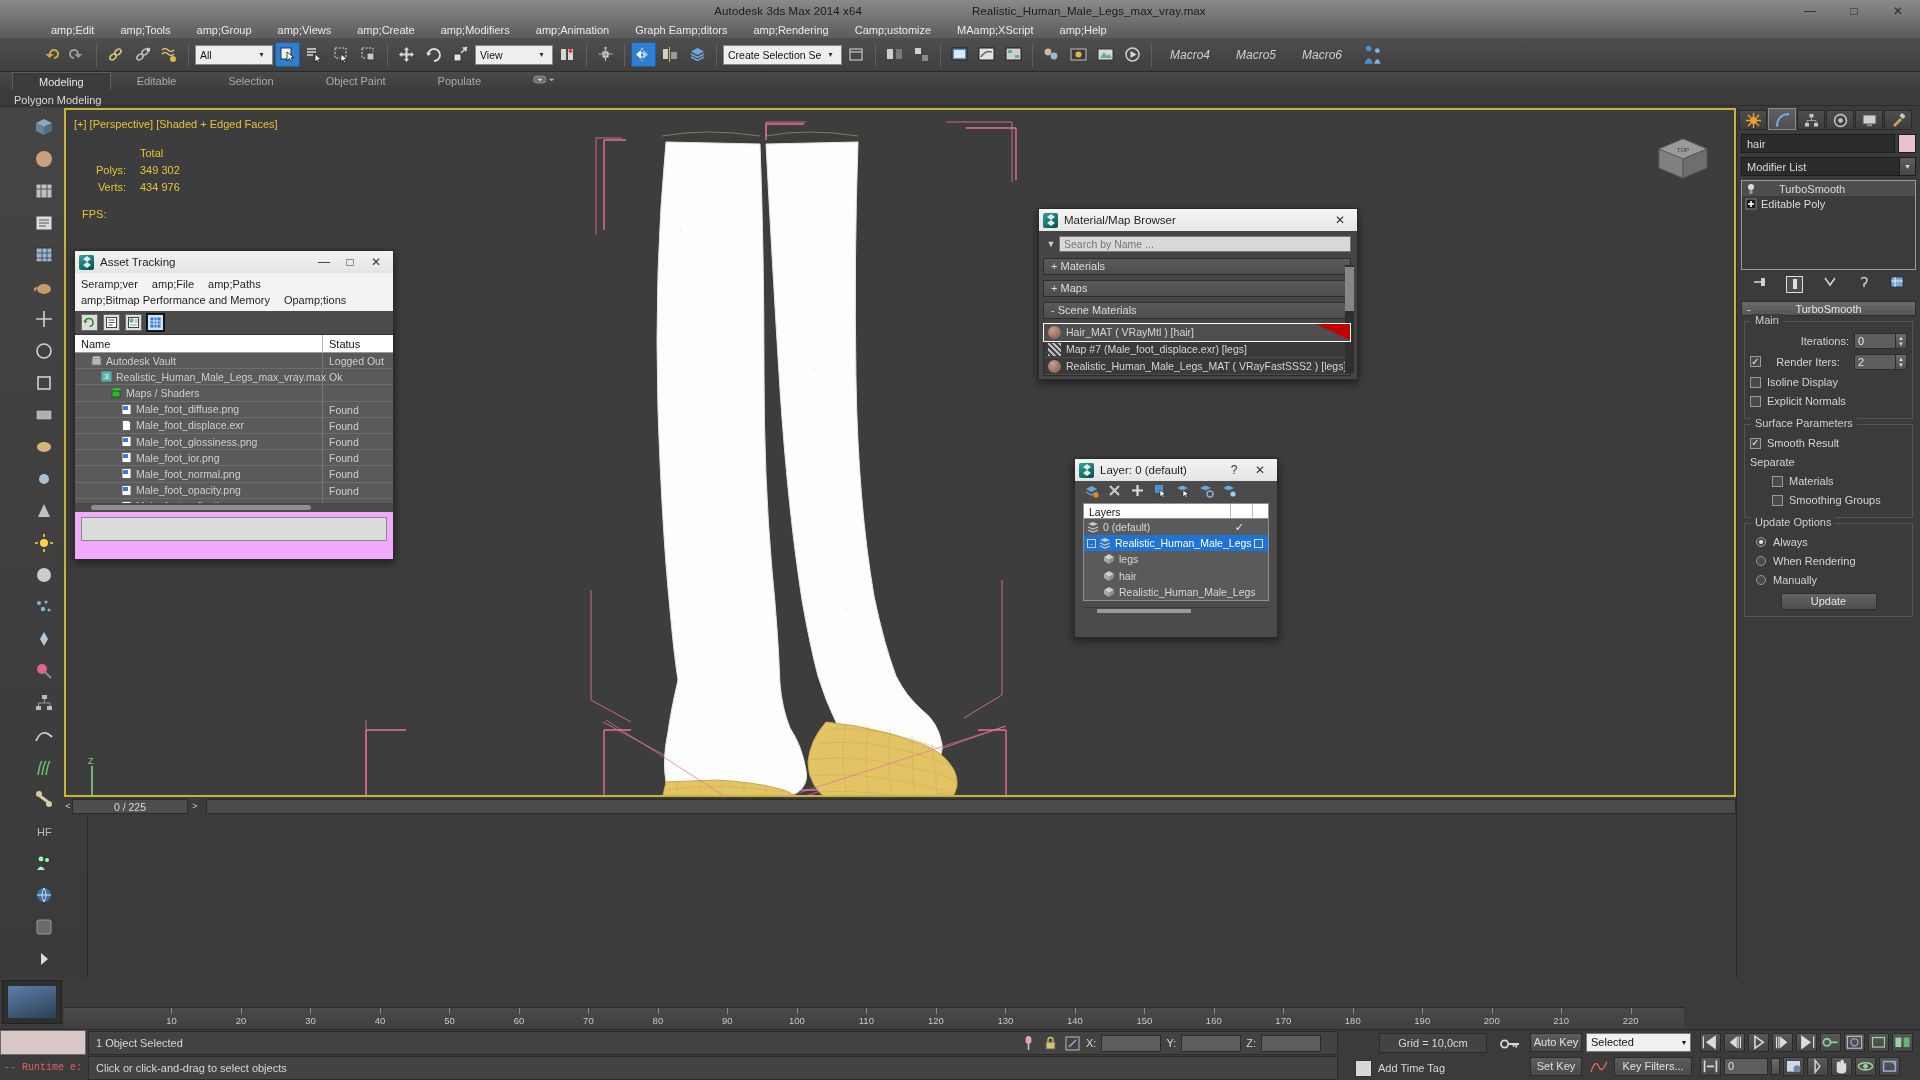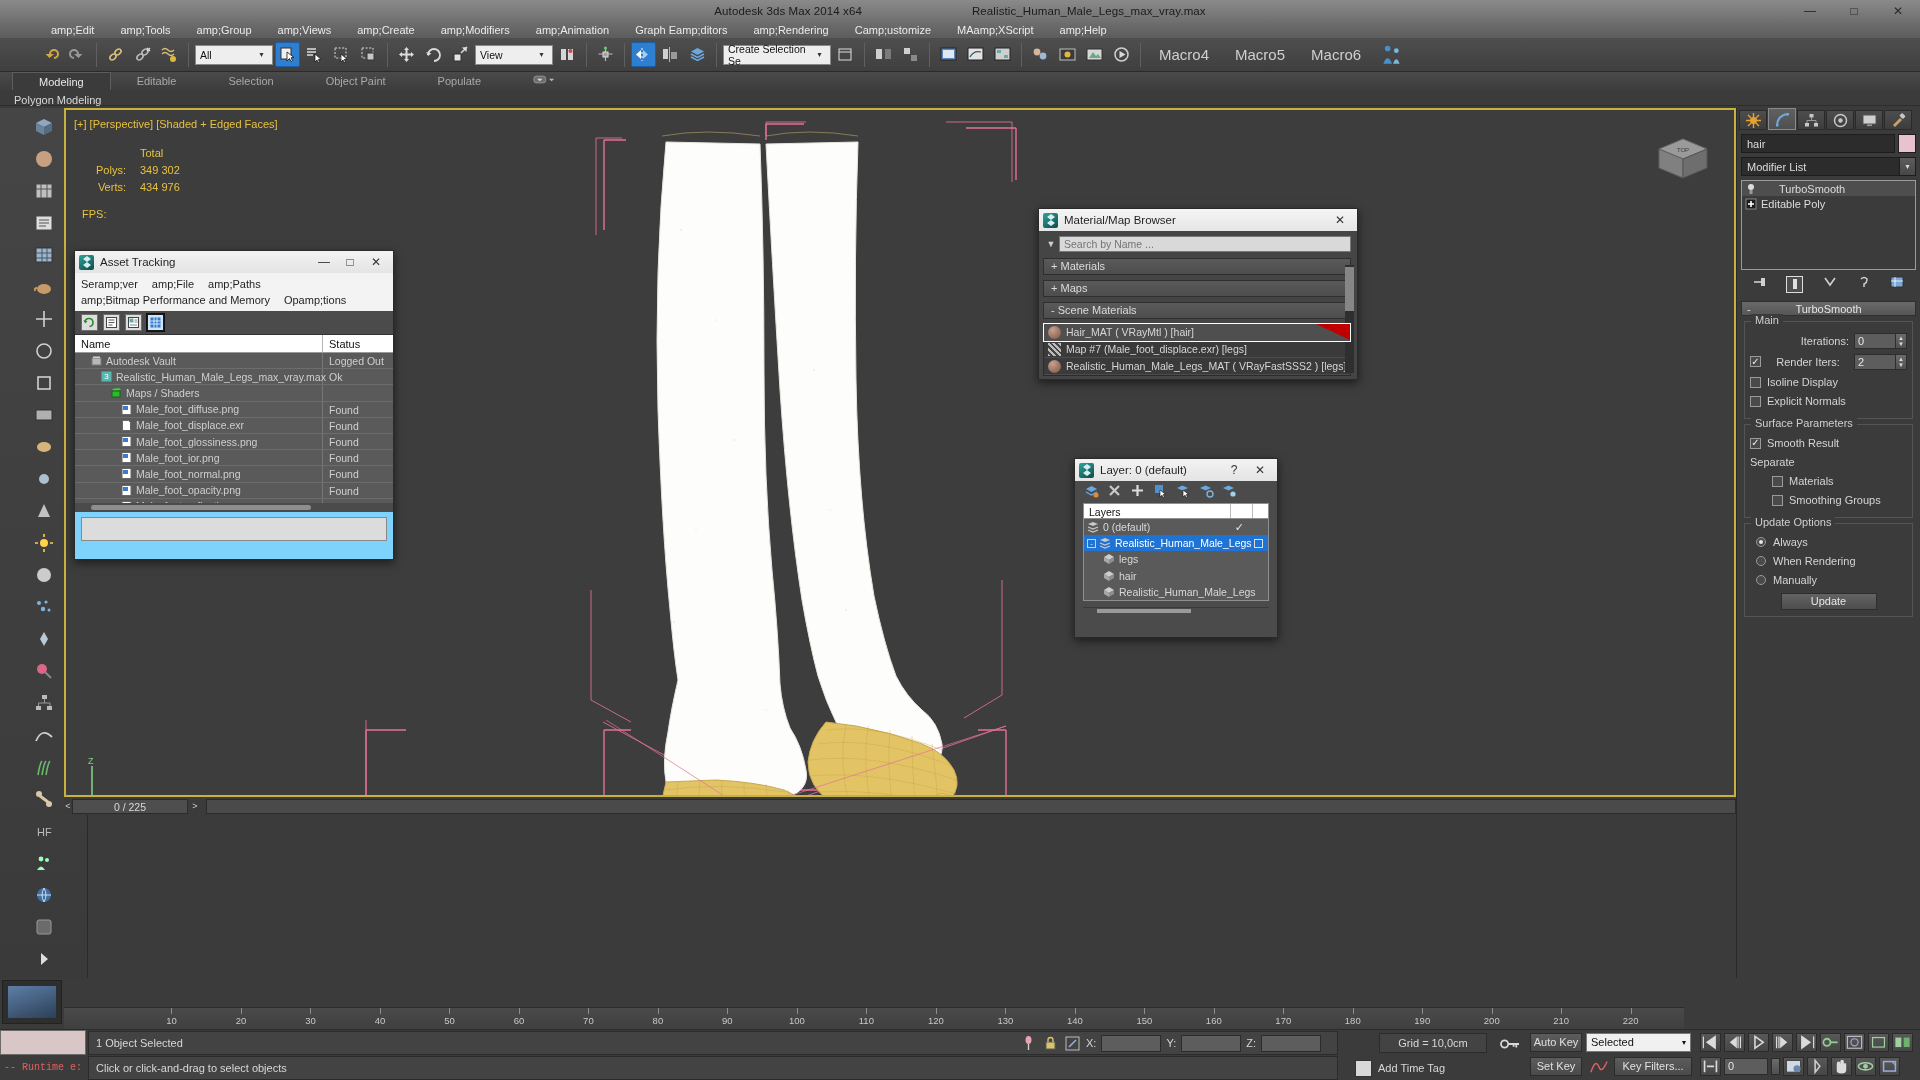--- a/index.html
+++ b/index.html
@@ -37,21 +37,21 @@
   .tb.plain { background:transparent; }
   .tb.sel { background:#2f7fd0; border-color:#1b5fa8; }
   .tb svg { width:17px; height:17px; }
   .sep { width:1px; height:24px; background:#2b2b2b; margin:0 4px;
     border-right:1px solid #606060; }
   .combo { height:20px; background:#eee; border:1px solid #888; color:#111;
     font-size:10.5px; display:flex; align-items:center; padding:0 4px;
     position:relative; }
   .combo .cv { flex:1; }
   .combo .ar { width:13px; text-align:center; font-size:8px; color:#333; }
-  .macro { font-size:15px; color:#cfcfcf; padding:0 12px; }
+  .macro { font-size:12px; color:#cfcfcf; padding:0 12px;font-style:italic; }
 
   
   .ribbon { position:absolute; left:0; top:72px; width:1920px; height:18px;
     background:linear-gradient(#4a4a4a,#3c3c3c); display:flex; align-items:flex-end;
     padding-left:12px; }
   .rtab { font-size:11px; color:#a9a9a9; padding:0 26px; height:18px;
     line-height:18px; }
   .rtab.act { background:#3b3b3b; color:#e8e8e8; border-top:1px solid #5d5d5d;
     border-left:1px solid #5d5d5d; border-right:1px solid #5d5d5d; }
   .ribbon2 { position:absolute; left:0; top:90px; width:1920px; height:16px;
@@ -71,21 +71,21 @@
   
   .leftstrip { position:absolute; left:0; top:108px; width:88px; height:870px;
     background:linear-gradient(#454545,#3a3a3a); border-right:1px solid #2a2a2a;
     display:flex; flex-direction:column; align-items:center; padding-top:6px;
     gap:6px; }
   .ls { width:26px; height:26px; border-radius:3px; display:flex;
     align-items:center; justify-content:center; }
   .ls svg { width:20px; height:20px; }
 
   
-  .win { position:absolute; background:#7dd3fc; border:1px solid #2a2a2a;
+  .win { position:absolute; background:#f0abfc; border:1px solid #2a2a2a;
     box-shadow:0 3px 9px rgba(0,0,0,.55); }
   .win-title { height:22px; background:linear-gradient(#f3f3f3,#e4e4e4);
     display:flex; align-items:center; padding:0 4px; color:#1f1f1f;
     font-size:11.5px; }
   .win-title .ic { width:15px; height:15px; margin-right:6px;
     background:linear-gradient(145deg,#2fa39c,#0d4c4a); border-radius:2px;
     display:flex;align-items:center;justify-content:center; }
   .win-title .ic svg{width:10px;height:12px;}
   .win-title .sp { flex:1; }
   .win-title .b { width:26px; text-align:center; color:#333; font-size:12px; }
@@ -475,21 +475,21 @@
         </svg>
       </div>
     <div class="tb plain">
       <svg viewBox="0 0 17 17">
           <path d="M8.5 2 L15 5.5 L8.5 9 L2 5.5 Z" fill="#6ca8e0"></path>
           <path d="M2 8 L8.5 11.5 L15 8" fill="none" stroke="#6ca8e0" stroke-width="1.5"></path>
           <path d="M2 11 L8.5 14.5 L15 11" fill="none" stroke="#6ca8e0" stroke-width="1.5"></path>
         </svg>
       </div>
     <div class="sep"></div>
-    <div class="combo" style="width:108px">
+    <div class="combo" style="width:119px">
       <span class="cv">Create Selection Se</span>
       <span class="ar">▾</span>
     </div>
     <div class="tb plain">
       <svg viewBox="0 0 17 17">
           <rect x="2" y="3" width="12" height="11" fill="none" stroke="#ddd"></rect>
           <path d="M2 6 H14" stroke="#ddd"></path>
         </svg>
       </div>
     <div class="sep"></div>

